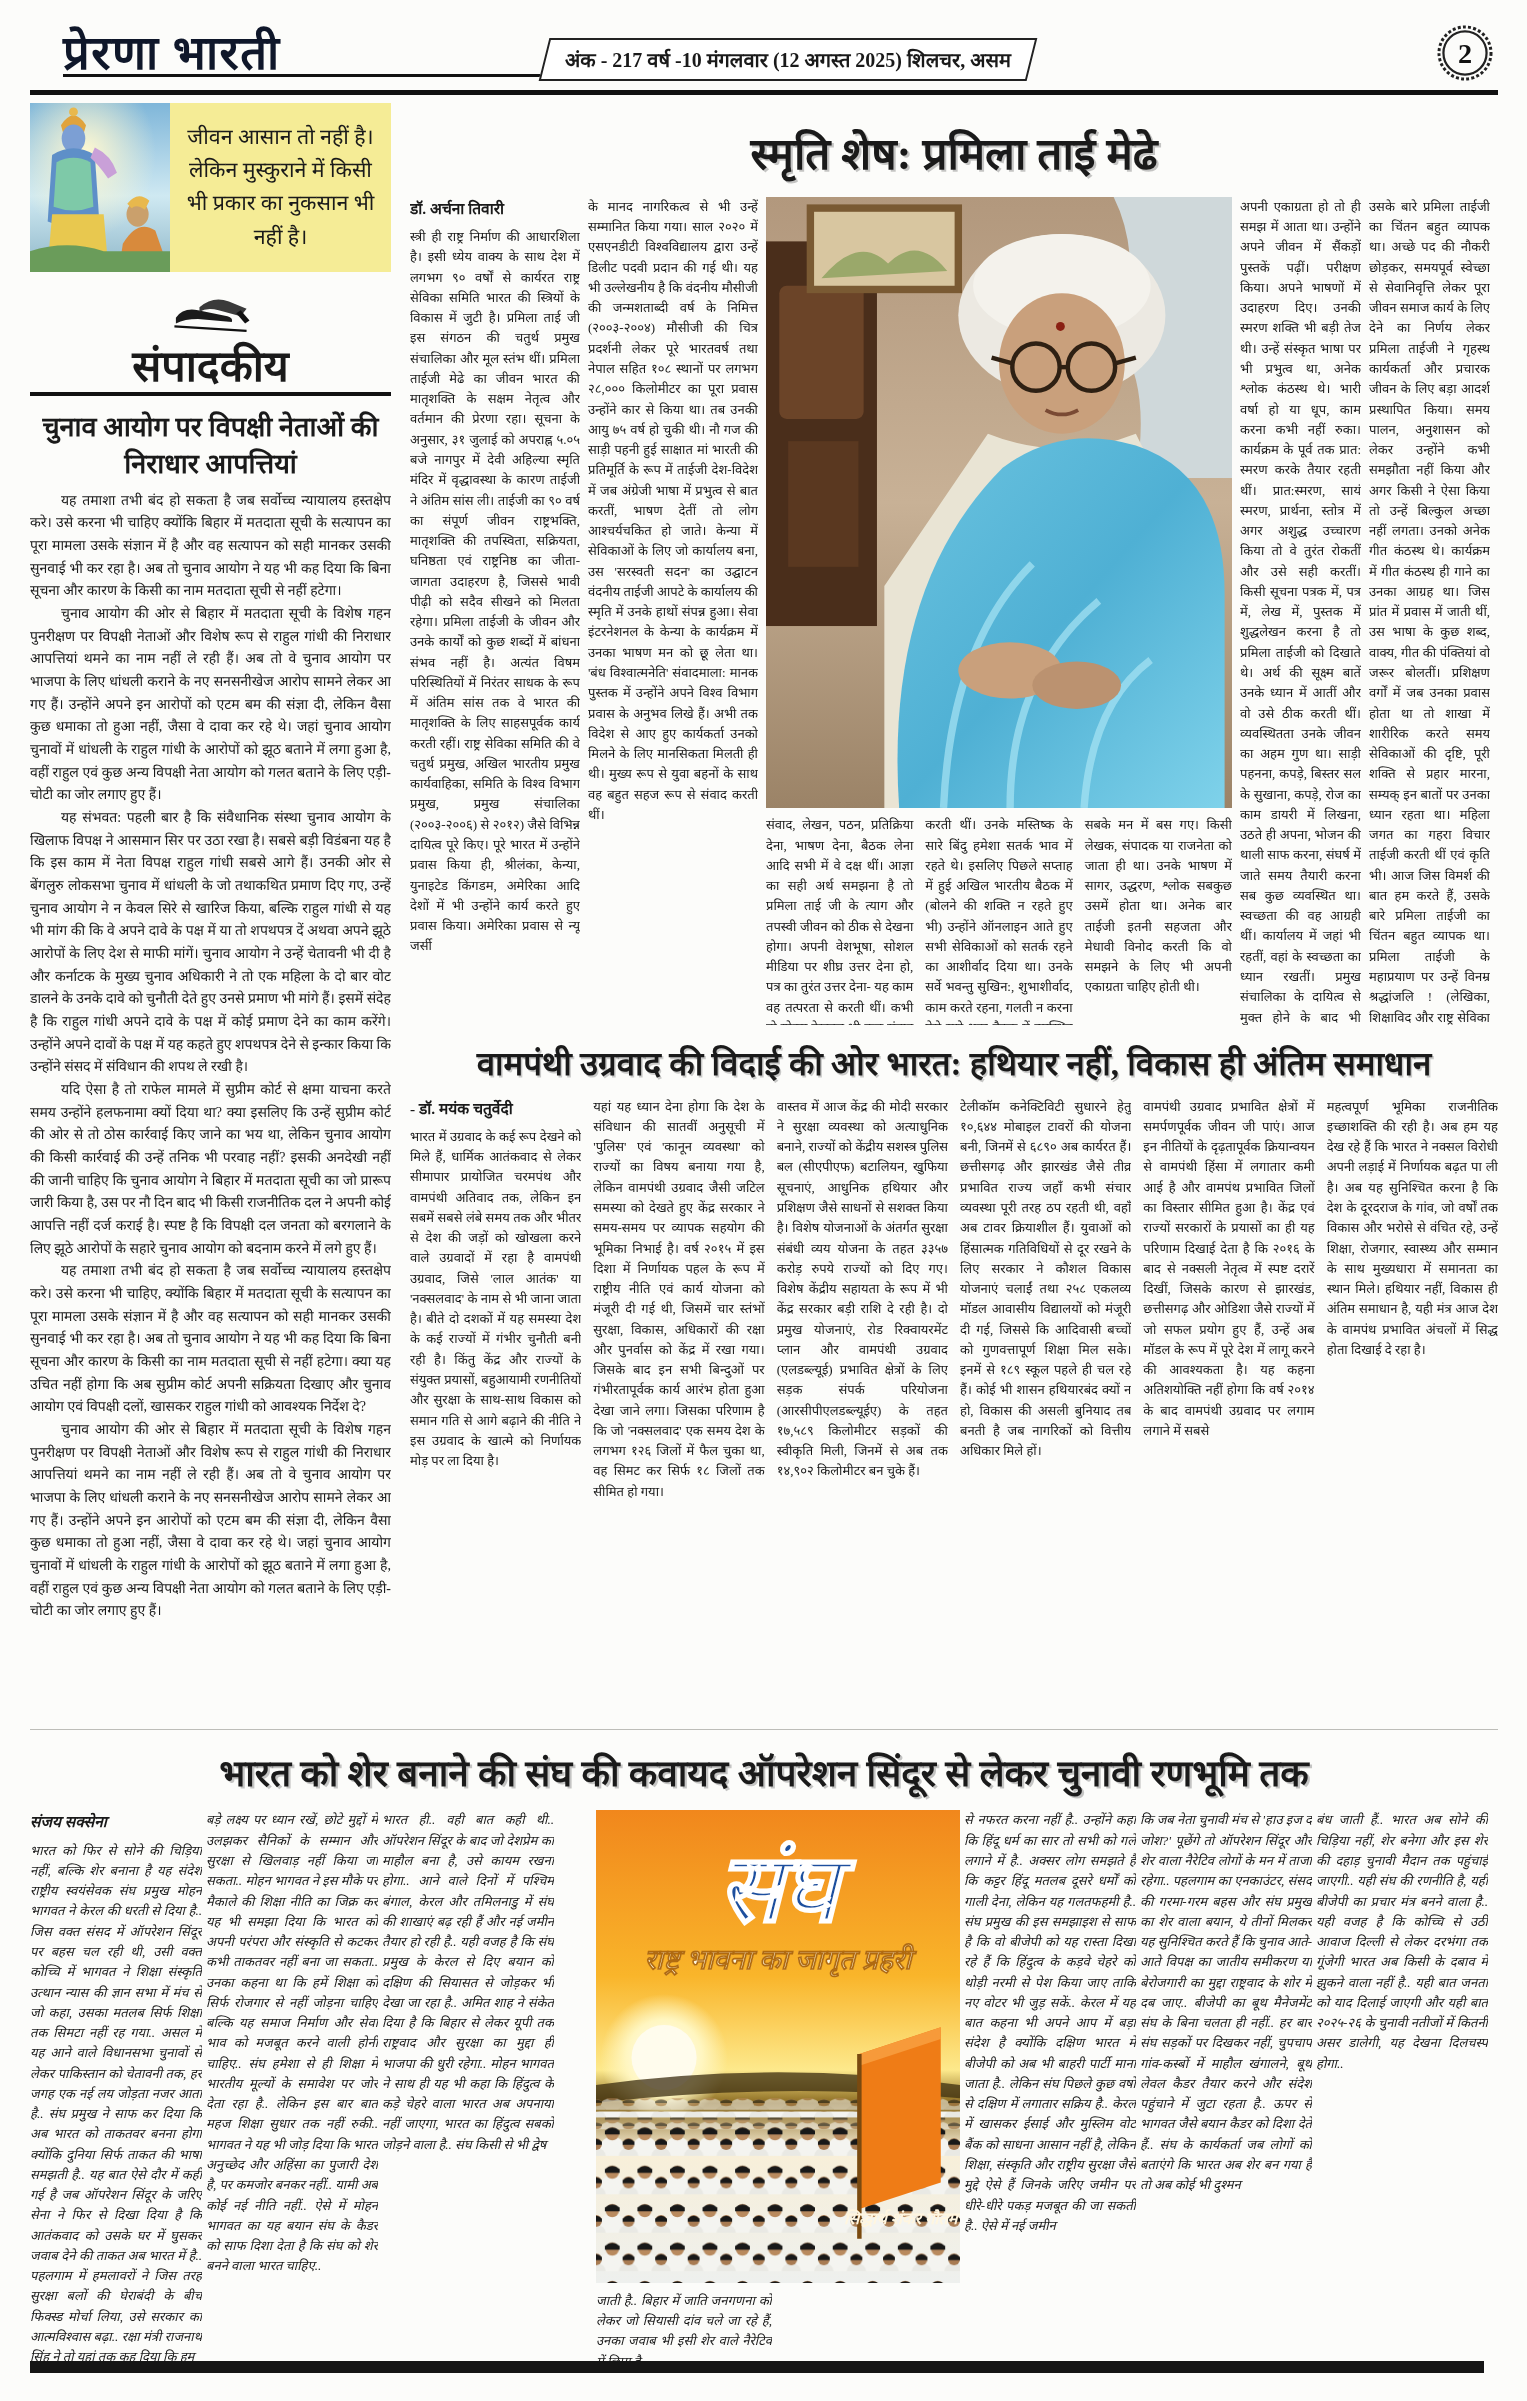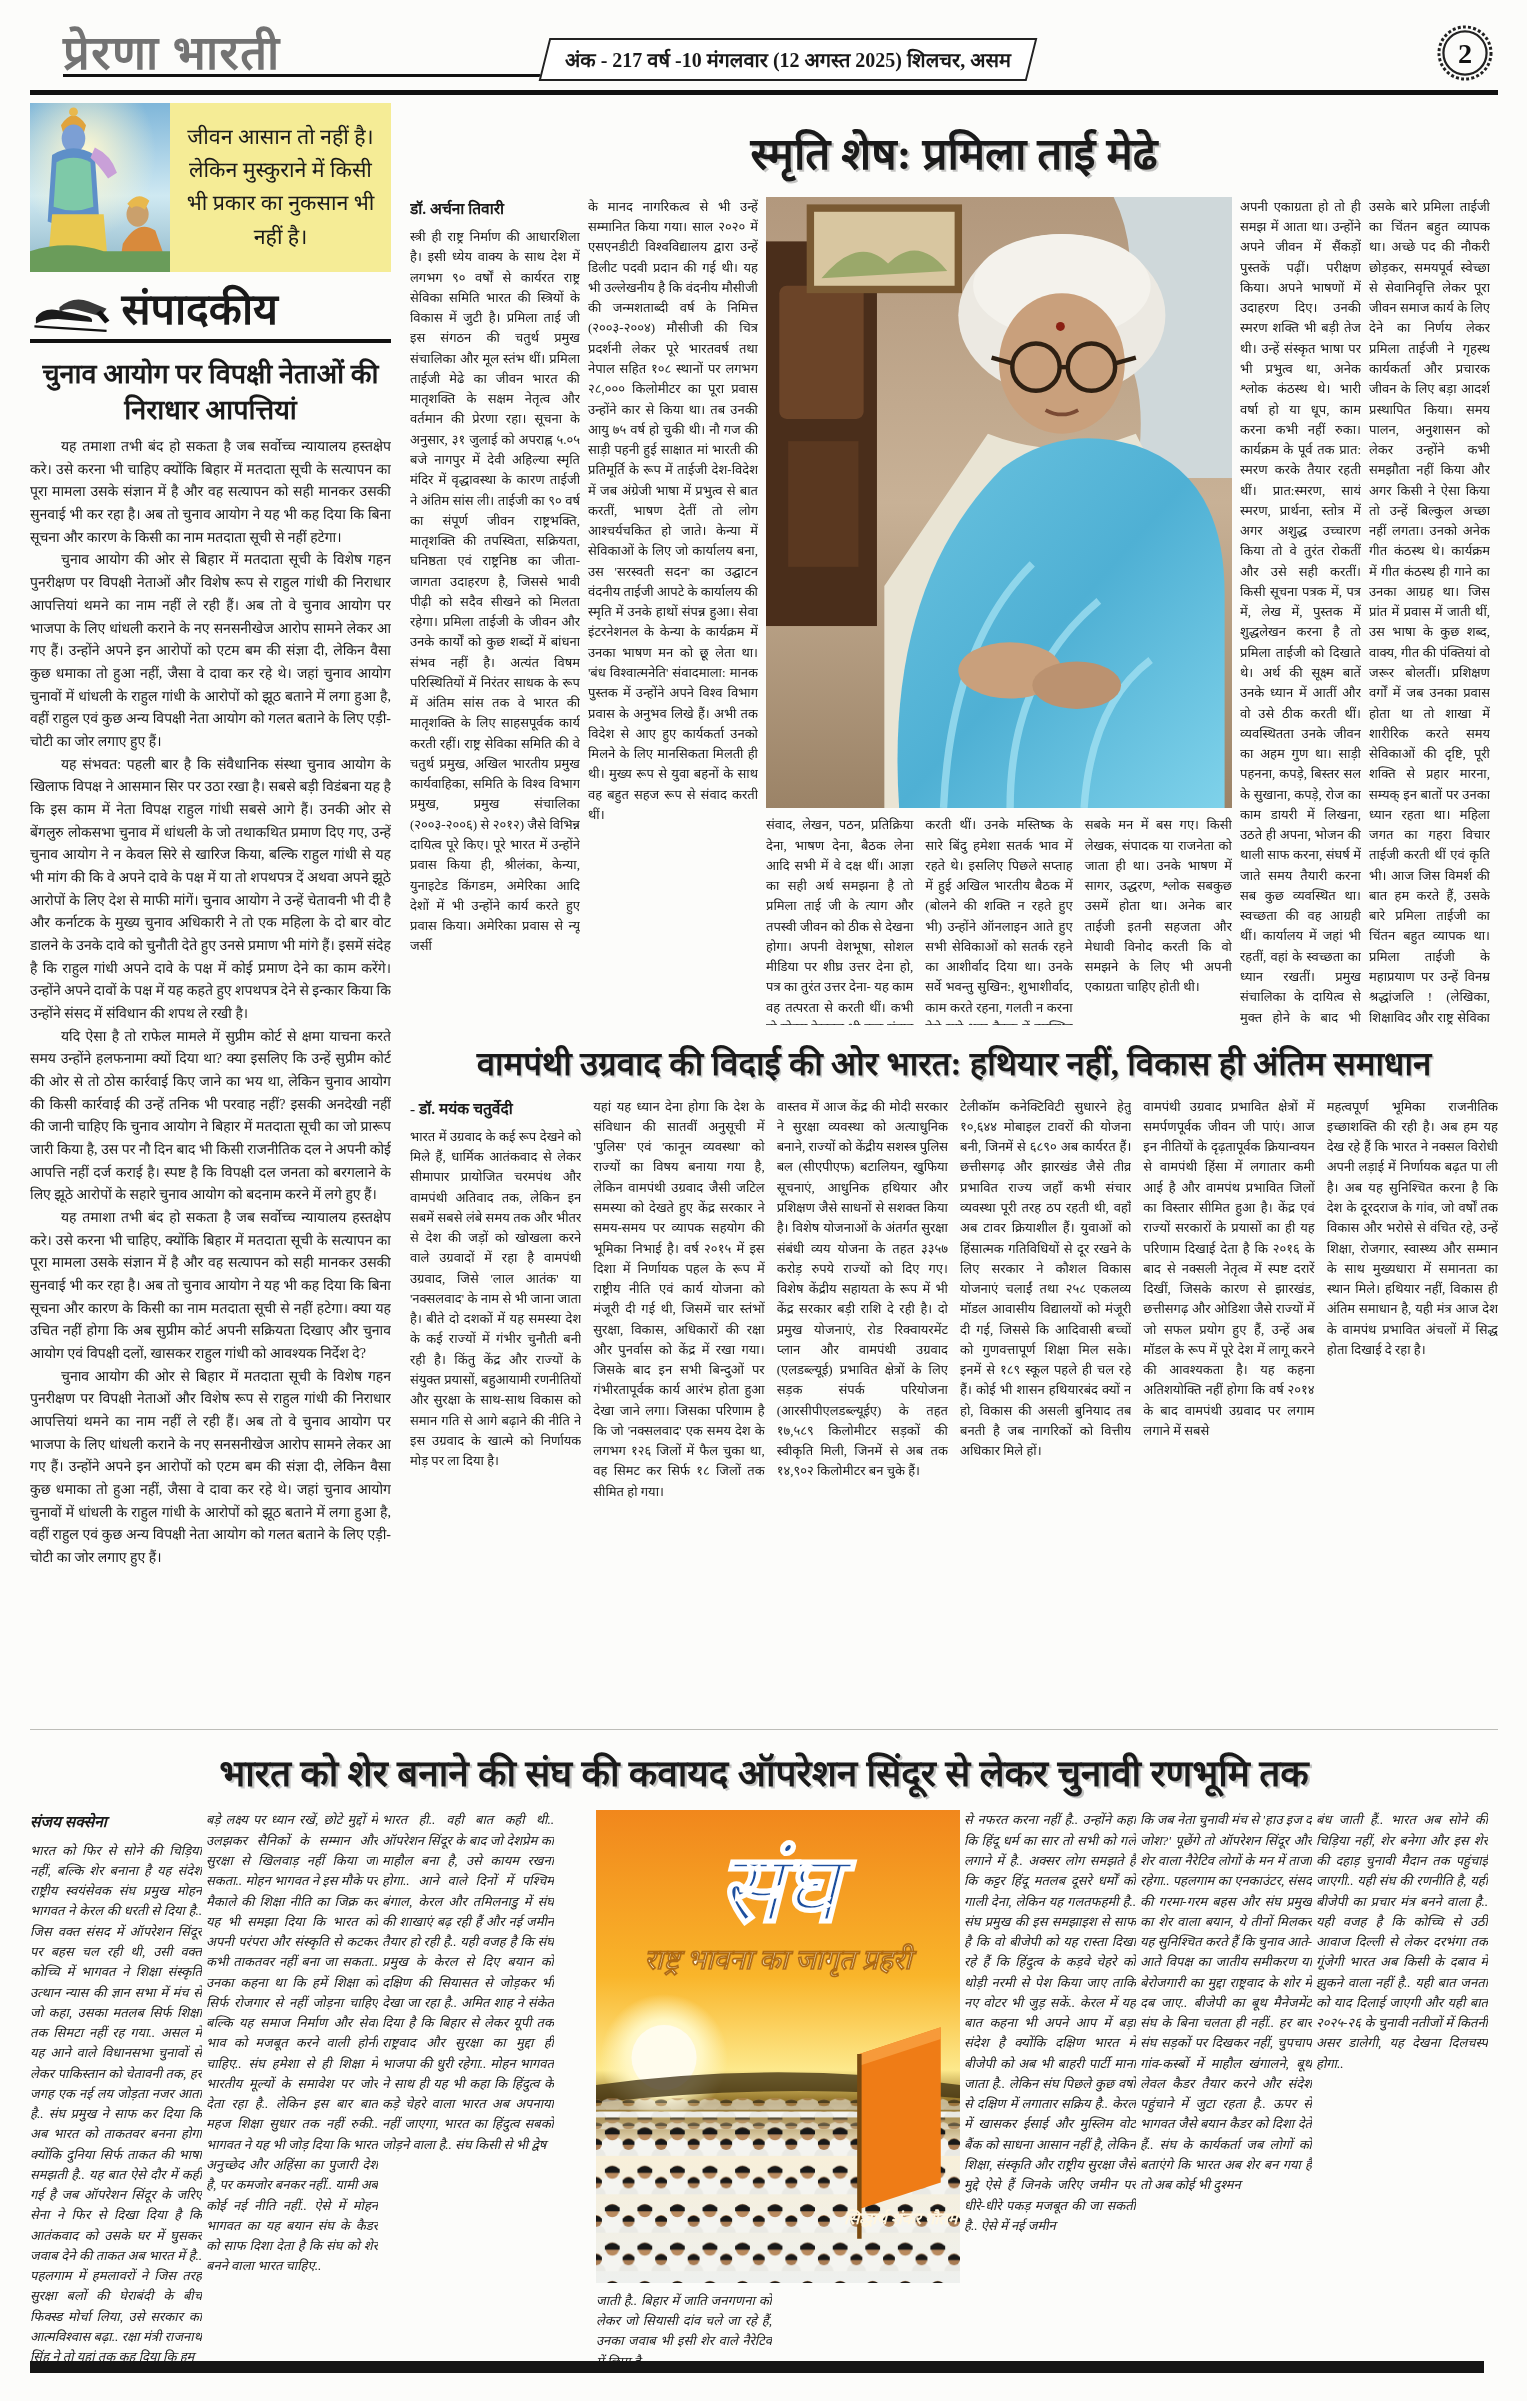--- a/index.html
+++ b/index.html
@@ -6,42 +6,42 @@
   html,body { background:#e8e8e4; }
   body { font-family:"Liberation Serif","DejaVu Sans",serif; color:#1a1a1a; }
   .page{
     position:relative; width:1528px; height:2401px; margin:0 auto;
     background:#fcfcfa; padding:13.3px 30px 0 30px; overflow:hidden;
     outline:0.7px solid #c9c9c4;
   }
   
   .masthead-row{ position:relative; height:74px; }
   .masthead{ position:absolute; left:33px; top:16.3px; font-size:47px; font-weight:bold;
-    letter-spacing:1.5px; color:#737373; line-height:1; }
+    letter-spacing:1.5px; color:#0f172a; line-height:1; }
   .masthead-underline{ position:absolute; left:33px; right:473px; bottom:10.4px; height:3px; background:#111; }
   .issue-box{ position:absolute; right:466px; bottom:6px; border:2.2px solid #222; background:#fff;
     transform:skewX(-14deg); padding:6px 19px; }
   .issue-box span{ display:block; transform:skewX(14deg); font-size:20px; font-weight:bold; white-space:nowrap; }
   .page-seal{ position:absolute; right:4.4px; top:10.4px; width:58px; height:58px; }
   .header-rule{ height:5.2px; background:#111; margin-top:3px; }
 
   
   .main-grid{ display:flex; gap:19px; height:1623px; margin-top:7.4px; }
   .left-col{ width:361px; flex:none; overflow:hidden; }
   .right-region{ flex:1; overflow:hidden; }
 
   
   .quote-box{ display:flex; height:169px; }
   .quote-img{ width:140px; flex:none; }
   .quote-text{ flex:1; background:#f5ec96; padding:10.4px 12px; font-size:21.4px; font-weight:normal;
     line-height:1.55; text-align:center; display:flex; align-items:center; }
 
   
   .editorial{ margin-top:16.3px; }
-  .ed-head{ display:flex; align-items:flex-start; gap:10.4px; border-bottom:4.4px solid #111; padding-bottom:4.4px; }
+  .ed-head{ display:flex; align-items:center; gap:10.4px; border-bottom:4.4px solid #111; padding-bottom:4.4px;flex-direction:column; }
   .ed-head .label{ font-size:43px; font-weight:bold; line-height:1; }
   .ed-headline{ font-size:27px; font-weight:bold; text-align:center; line-height:1.35; margin:13.3px 4.4px 7.4px 4.4px; }
   .editorial p{ font-size:14px; line-height:1.62; text-align:justify; text-indent:31px; }
   .editorial .ed-body{ height:1250px; overflow:hidden; }
 
   
   .smriti-headline{ font-size:44px; font-weight:bold; text-align:center; padding:19px 0 15px 0;
     text-shadow:2.2px 2.2px 0 rgba(0,0,0,.22); }
   .smriti-body{ display:flex; gap:8px; height:828px; overflow:hidden; }
   .news-col{ font-size:13px; line-height:1.56; text-align:justify; overflow:hidden; }

